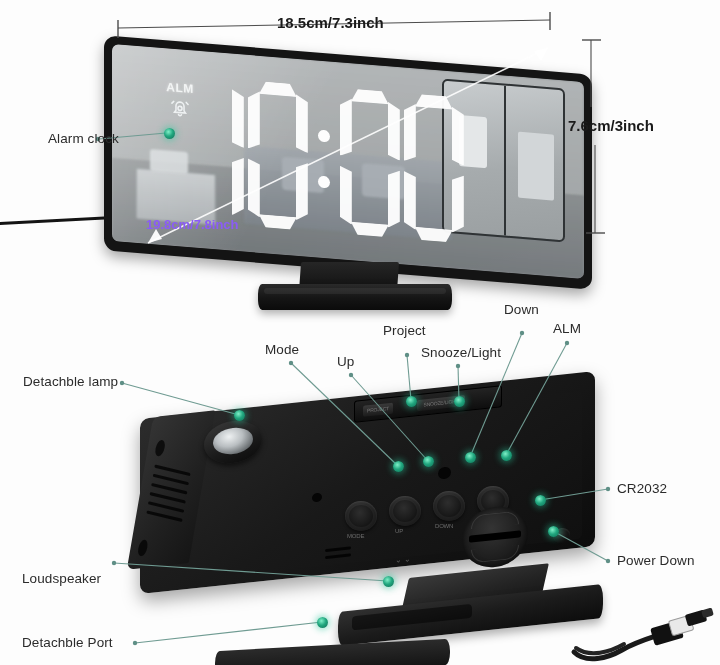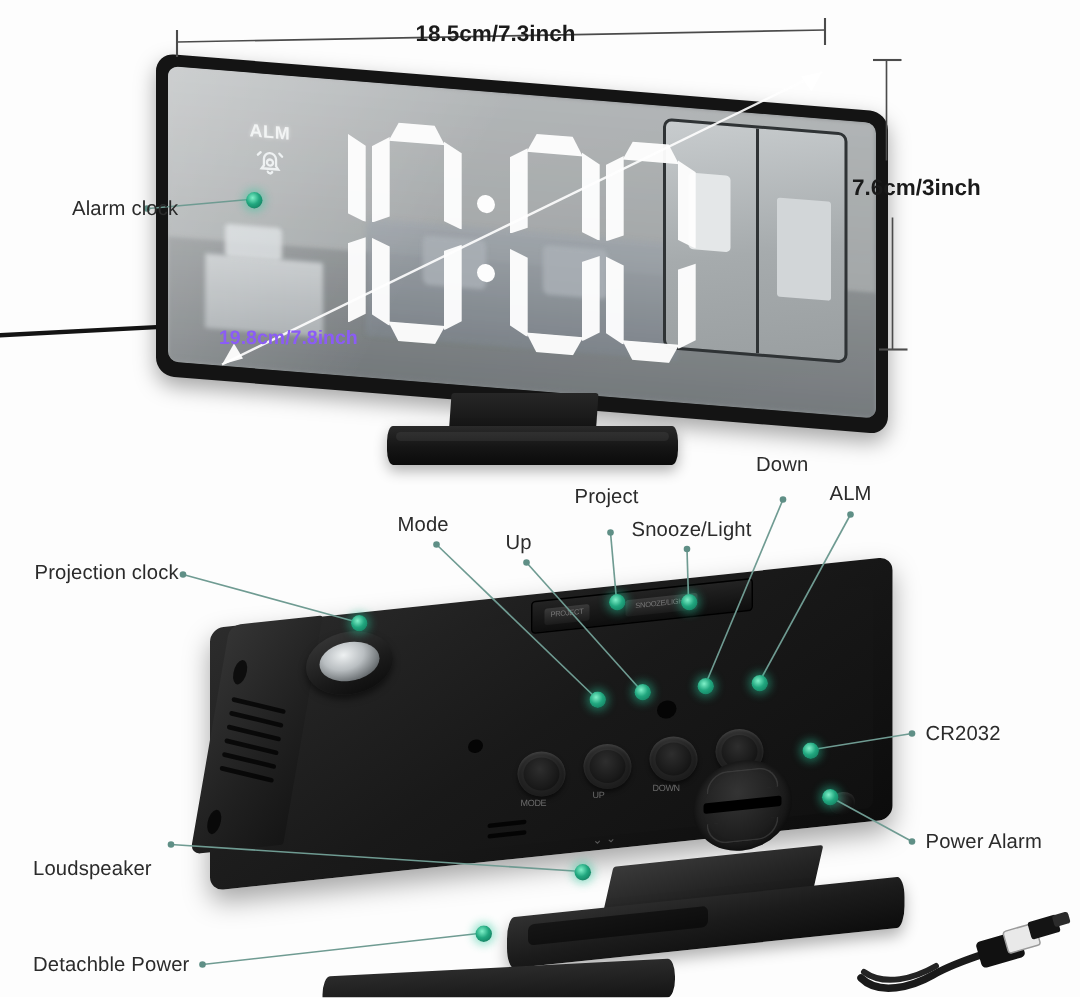--- a/index.html
+++ b/index.html
@@ -685,35 +685,35 @@
   <div class="hot-dot" style="left:317px; top:617px;"></div>
 
   <div class="dim-label" style="left:277px; top:14px; font-size:15px;">18.5cm/7.3inch</div>
 
   <div class="dim-label" style="left:568px; top:117px; font-size:15px;text-align:right;">7.6cm/3inch</div>
 
   <div class="dim-label" style="left:146px; top:217px; font-size:13px; color:#8b5cf6;">19.8cm/7.8inch</div>
 
   <div class="callout-label" style="left:12px; top:131px;margin-left:36px;">Alarm clock</div>
 
-  <div class="callout-label" style="left:23px; top:374px;">Projection clock</div>
+  <div class="callout-label" style="left:23px; top:374px;">Detachble lamp</div>
 
   <div class="callout-label" style="left:265px; top:342px;">Mode</div>
 
   <div class="callout-label" style="left:337px; top:354px;">Up</div>
 
   <div class="callout-label" style="left:383px; top:323px;">Project</div>
 
   <div class="callout-label" style="left:421px; top:345px;">Snooze/Light</div>
 
   <div class="callout-label" style="left:504px; top:302px;">Down</div>
 
   <div class="callout-label" style="left:553px; top:321px;">ALM</div>
 
   <div class="callout-label" style="left:617px; top:481px;">CR2032</div>
 
-  <div class="callout-label" style="left:617px; top:553px;">Power Alarm</div>
+  <div class="callout-label" style="left:617px; top:553px;">Power Down</div>
 
   <div class="callout-label" style="left:22px; top:555px;margin-top:16px;">Loudspeaker</div>
 
-  <div class="callout-label" style="left:22px; top:635px;">Detachble Power</div>
+  <div class="callout-label" style="left:22px; top:635px;">Detachble Port</div>
 
 </div>
 
 </body></html>

